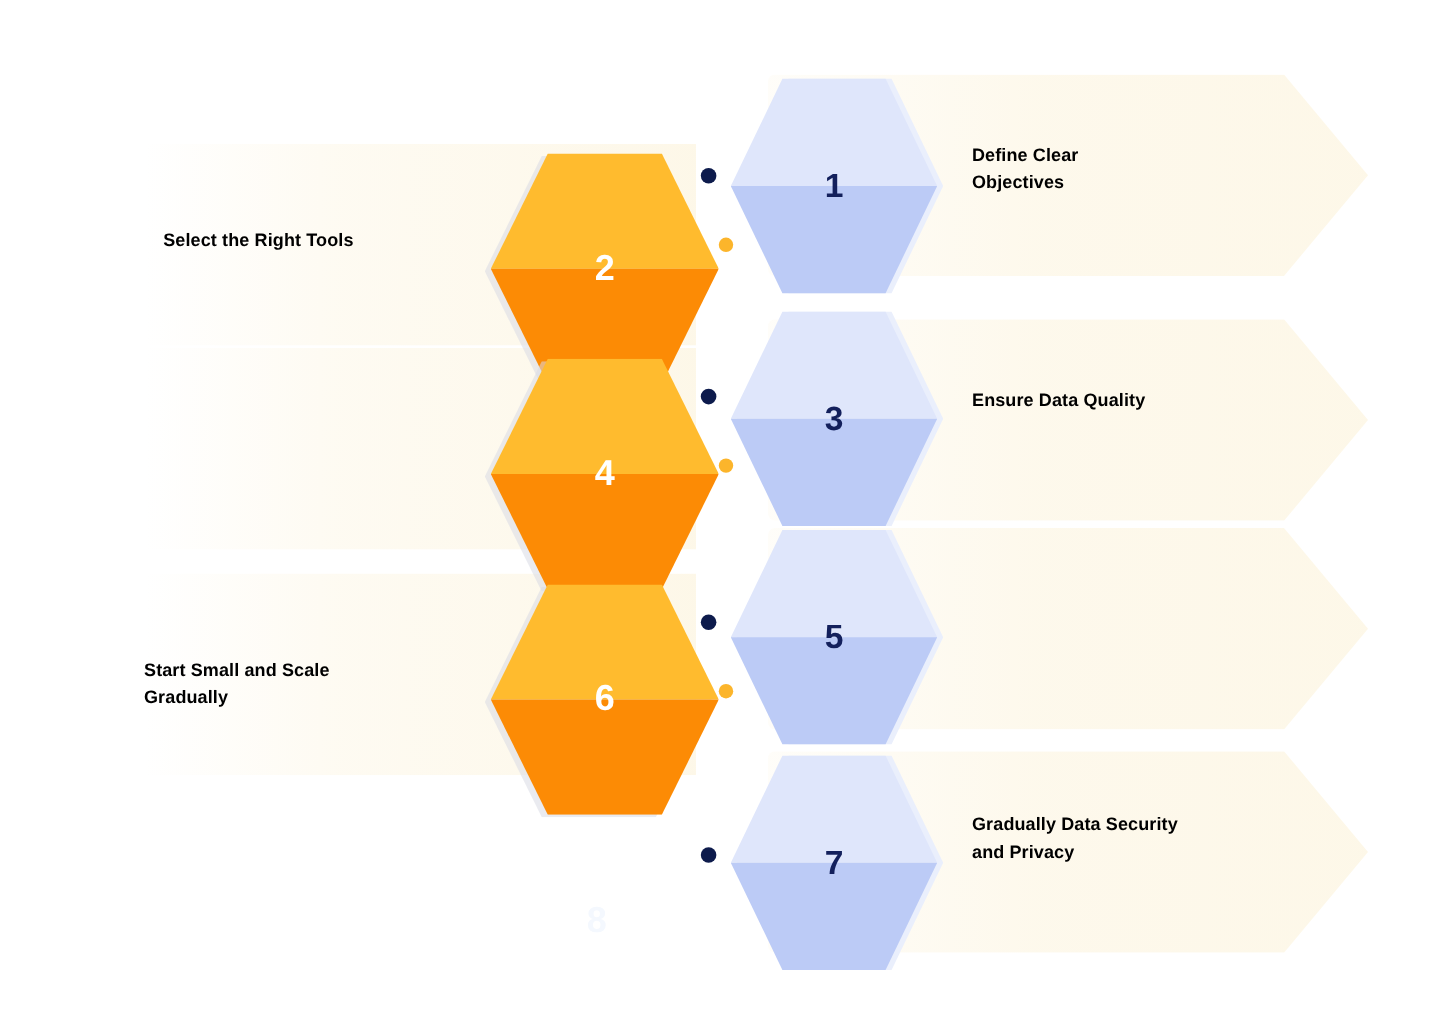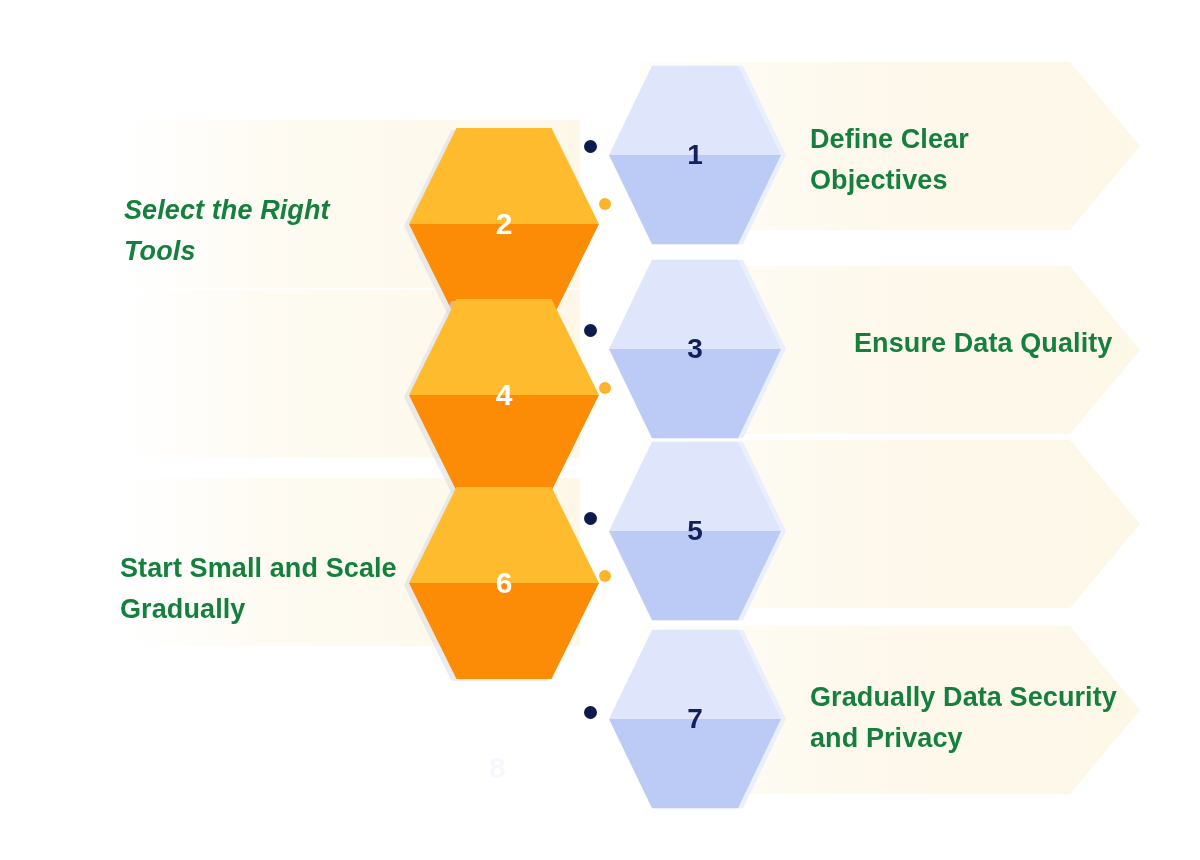--- a/index.html
+++ b/index.html
@@ -116,23 +116,23 @@
   }
   .dot-amber {
     width: 12px;
     height: 12px;
     background: #FCB52B;
   }
 
   
   .label {
     position: absolute;
-    color: #15803d;
+    color: #000000;
     font-weight: 700;
-    font-size: 27px;
+    font-size: 15px;
     line-height: 1.5;
     letter-spacing: .1px;
   }
   .label-left  { text-align: left; }
   .label-right { text-align: left; }
 
   
   .ghost-num {
     position: absolute;
     color: #f4f8fe;
@@ -157,21 +157,21 @@
   <div class="band band-left" style="top:478px;"></div>
 
   <div class="band band-right" style="top:626px;"></div>
 
   <div class="hex-shadow" style="left:404px; top:126px; width:190px; height:200px;"></div>
   <div class="hex hex-orange" style="left:409px; top:124px;">
     <div class="half-top"></div>
     <div class="half-bot"></div>
     <span class="num">2</span>
   </div>
-  <div class="label label-left" style="left:124px; top:190px; width:275px; white-space:pre-line;font-style:italic;">Select the Right Tools</div>
+  <div class="label label-left" style="left:136px; top:190px; width:275px; white-space:pre-line;">Select the Right Tools</div>
 
   <div class="dot dot-navy" style="left:584px; top:140px;"></div>
   <div class="dot dot-amber" style="left:599px; top:198px;"></div>
 
   <div class="hex-blue-shadow" style="left:614px; top:62px; width:172px; height:186px;"></div>
   <div class="hex hex-blue" style="left:609px; top:62px;">
     <div class="half-top"></div>
     <div class="half-bot"></div>
     <span class="num">1</span>
   </div>
@@ -187,21 +187,21 @@
 
   <div class="dot dot-navy" style="left:584px; top:324px;"></div>
   <div class="dot dot-amber" style="left:599px; top:382px;"></div>
 
   <div class="hex-blue-shadow" style="left:614px; top:256px; width:172px; height:186px;"></div>
   <div class="hex hex-blue" style="left:609px; top:256px;">
     <div class="half-top"></div>
     <div class="half-bot"></div>
     <span class="num">3</span>
   </div>
-  <div class="label label-right" style="left:810px; top:323px; width:330px; white-space:pre-line;margin-left:44px;">Ensure Data Quality</div>
+  <div class="label label-right" style="left:810px; top:323px; width:330px; white-space:pre-line;">Ensure Data Quality</div>
 
   <div class="hex-shadow" style="left:404px; top:485px; width:190px; height:200px;"></div>
   <div class="hex hex-orange" style="left:409px; top:483px;">
     <div class="half-top"></div>
     <div class="half-bot"></div>
     <span class="num">6</span>
   </div>
   <div class="label label-left" style="left:120px; top:548px; width:300px; white-space:pre-line;">Start Small and Scale
 Gradually</div>
 

